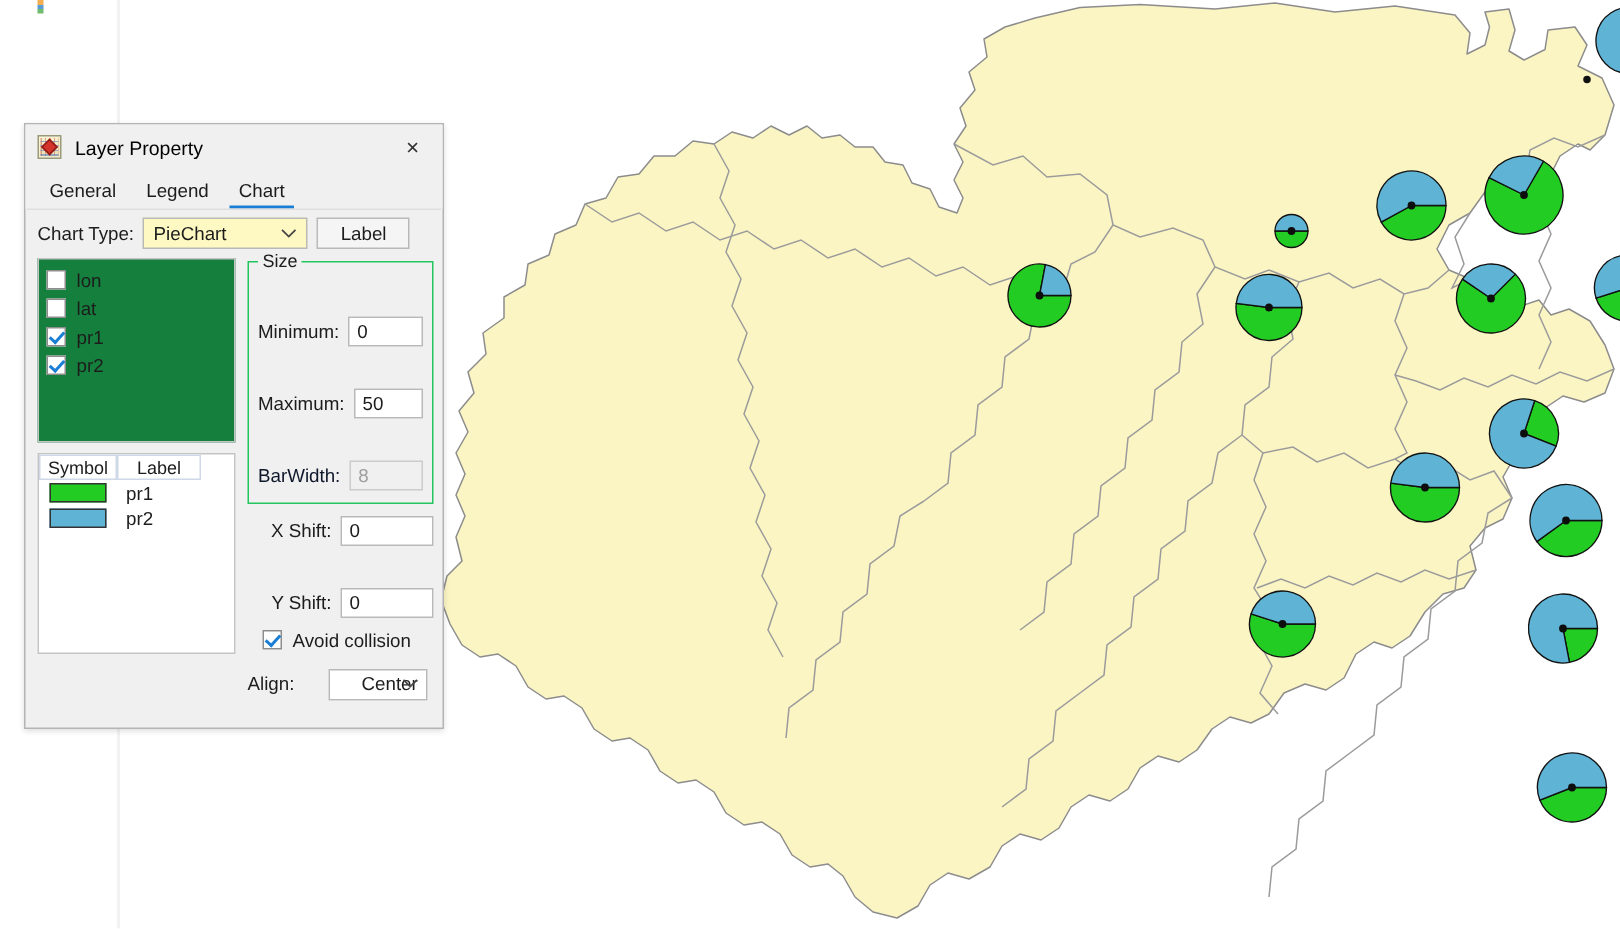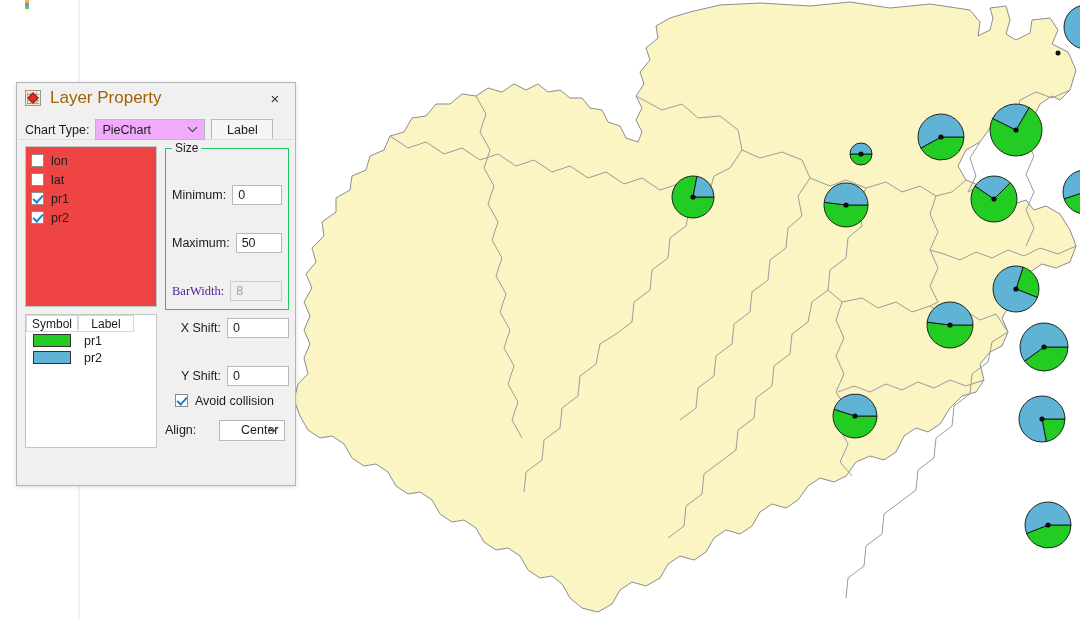--- a/index.html
+++ b/index.html
@@ -52,58 +52,58 @@
     background:
       repeating-linear-gradient(0deg, rgba(80,120,200,.55) 0 1px, transparent 1px 3px),
       repeating-linear-gradient(90deg, rgba(200,90,60,.5) 0 1px, transparent 1px 3px),
       linear-gradient(180deg,#f7f0cf,#e8dfb5);
   }
   .title-icon::after{
     content:""; position:absolute; left:3px; top:3px; width:8px; height:8px;
     background:#d4342a; transform:rotate(45deg);
     border:1px solid #8d1d16; box-sizing:border-box;
   }
-  .title-text { font-size:17px; color:#a16207; flex:1 1 auto; }
+  .title-text { font-size:13px; color:#000000; flex:1 1 auto; }
   .close-btn {
     width:28px; height:26px; display:flex; align-items:center; justify-content:center;
     font-size:15px; color:#333; cursor:default; line-height:1;
   }
 
   .tabs { display:flex; padding:0 6px; height:26px; align-items:flex-end; background:#f0f0f0; }
   .tab {
     padding:2px 10px 5px 10px; font-size:12.5px; color:#1c1c1c; position:relative;
   }
   .tab.active::after{
     content:""; position:absolute; left:4px; right:4px; bottom:0; height:2px; background:#1a7fd4;
   }
   .tabs-sep { position:absolute; left:1px; right:1px; top:56px; height:1px; background:#dedede; }
 
   .row-charttype { display:flex; align-items:center; padding:6px 8px 4px 8px; gap:6px; }
   .lbl { font-size:12.5px; color:#1c1c1c; }
   .combo {
-    position:relative; width:110px; height:21px; background:#f0abfc;
+    position:relative; width:110px; height:21px; background:#fef9c3;
     border:1px solid #b9b9b9; box-sizing:border-box; display:flex; align-items:center;
     padding-left:6px; font-size:12.5px;
   }
   .combo .chev { position:absolute; right:6px; top:50%; transform:translateY(-60%); }
   .chev-svg{display:block}
   .btn {
     background:#f5f5f5; border:1px solid #b9b9b9; box-sizing:border-box;
     font-size:12.5px; color:#1c1c1c; display:flex; align-items:center; justify-content:center;
     font-family:"Liberation Sans", sans-serif;
   }
   .btn-label { width:62px; height:21px; }
 
   .body-cols { display:flex; padding:2px 8px 0 8px; gap:8px; }
   .col-left { width:132px; }
   .col-right { width:124px; }
 
   .listbox {
-    background:#ef4444; border:1px solid #c4c4c4; box-sizing:border-box;
-    width:132px; height:161px; padding:4px 5px;
+    background:#15803d; border:1px solid #c4c4c4; box-sizing:border-box;
+    width:132px; height:123px; padding:4px 5px;
   }
   .chk-row { display:flex; align-items:center; gap:7px; height:19px; }
   .chk {
     width:13px; height:13px; background:#fff; border:1px solid #8d8d8d;
     box-sizing:border-box; position:relative; flex:0 0 auto;
   }
   .chk.checked::after{
     content:""; position:absolute; left:3px; top:0px; width:4px; height:8px;
     border:solid #1a7fd4; border-width:0 2px 2px 0; transform:rotate(42deg);
   }
@@ -127,21 +127,21 @@
 
   .group {
     border:1px solid #22c55e; box-sizing:border-box; position:relative;
     padding:10px 6px 6px 6px; margin-top:2px;
   }
   .group > .legend-cap {
     position:absolute; top:-8px; left:6px; background:#f0f0f0; padding:0 3px; font-size:12px;
   }
   .field-row { display:flex; align-items:center; justify-content:flex-end; gap:6px; height:24px;margin-top:24px; }
   .field-row .fl { font-size:12.5px; }
-  .field-row .fl.dim { color:#4c1d95;font-family:Liberation Serif, serif; }
+  .field-row .fl.dim { color:#0f172a; }
   .txt {
     width:62px; height:20px; background:#fff; border:1px solid #b9b9b9; box-sizing:border-box;
     font-size:12.5px; padding-left:5px; display:flex; align-items:center; color:#1c1c1c;
   }
   .txt.dim { background:#f0f0f0; color:#a0a0a0; border-color:#cccccc; }
   .txt.wide { width:70px; }
 
   .avoid-row { display:flex; align-items:flex-start; gap:7px; padding:6px 0 0 10px; height:22px; }
   .align-row { display:flex; align-items:center; justify-content:space-between; gap:6px; height:28px; padding-right:4px;}
   .combo-sm {
@@ -300,20 +300,25 @@
   </div>
 
   <div class="dialog">
 
     <div class="titlebar">
       <span class="title-icon"></span>
       <span class="title-text">Layer Property</span>
       <span class="close-btn">×</span>
     </div>
 
+    <div class="tabs">
+      <div class="tab">General</div>
+      <div class="tab">Legend</div>
+      <div class="tab active">Chart</div>
+    </div>
     <div class="tabs-sep"></div>
 
     <div class="row-charttype">
       <span class="lbl">Chart Type:</span>
       <div class="combo">
         <span>PieChart</span>
         <span class="chev">
           <svg class="chev-svg" width="11" height="8" viewBox="0 0 11 8">
               <path d="M1 2 L5.5 6.5 L10 2" fill="none" stroke="#444" stroke-width="1.2"></path>
             </svg>

